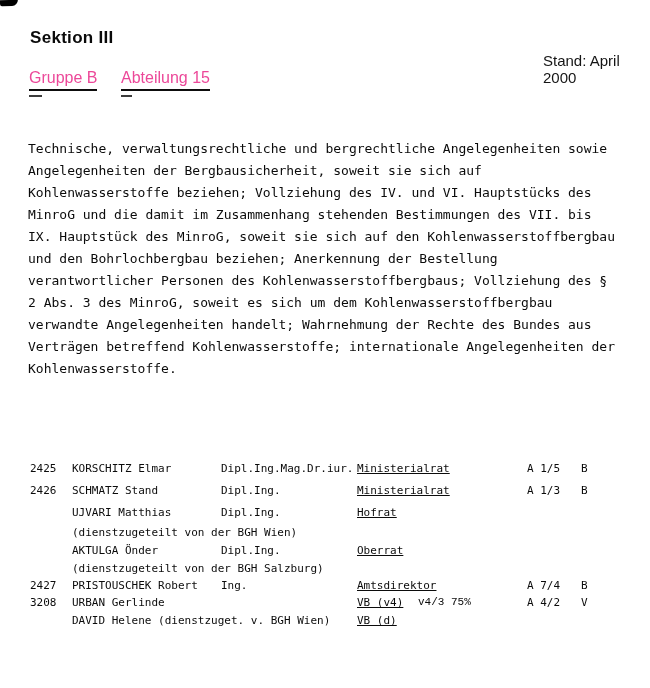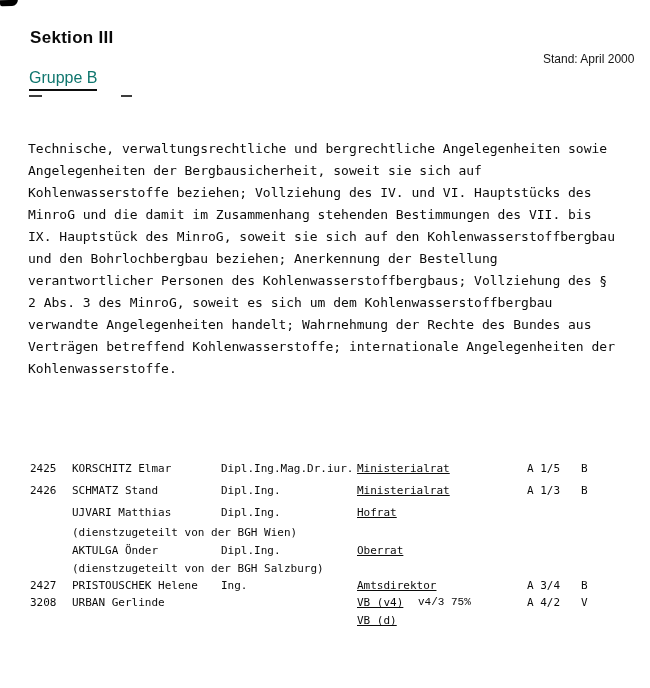--- a/index.html
+++ b/index.html
@@ -14,26 +14,26 @@
   
   .section-title {
     position:absolute; left:30px; top:28px;
     font-family:"Liberation Sans", sans-serif;
     font-weight:bold; font-size:17px; letter-spacing:0.3px;
     color:#0a0a0a;
   }
   .stand-date {
     position:absolute; left:543px; top:52px;
     font-family:"Liberation Sans", sans-serif;
-    font-size:12px; color:#151515;
+    font-size:15px; color:#151515;
   }
   .underlined-label {
     position:absolute; top:69px;
     font-family:"Liberation Sans", sans-serif;
-    font-size:16px; color:#0f766e;
+    font-size:16px; color:#ec4899;
     padding-bottom:2px;
     border-bottom:2px solid #0d0d0d;
   }
   .gruppe-label   { left:29px;  }
   .abteilung-label{ left:121px; }
 
   
   .description {
     position:absolute; left:28px; top:138px;
     font-size:13px; line-height:22px;
@@ -69,20 +69,21 @@
 <body>
 
 <div class="page">
 
   <div class="artifact-corner"></div>
 
   <div class="section-title">Sektion III</div>
   <div class="stand-date">Stand: April 2000</div>
 
   <div class="underlined-label gruppe-label">Gruppe B</div>
+  <div class="underlined-label abteilung-label">Abteilung 15</div>
   <div class="artifact-dash dash-1"></div>
   <div class="artifact-dash dash-2"></div>
 
   <div class="description">Technische, verwaltungsrechtliche und bergrechtliche Angelegenheiten sowie
 Angelegenheiten der Bergbausicherheit, soweit sie sich auf
 Kohlenwasserstoffe beziehen; Vollziehung des IV. und VI. Hauptstücks des
 MinroG und die damit im Zusammenhang stehenden Bestimmungen des VII. bis
 IX. Hauptstück des MinroG, soweit sie sich auf den Kohlenwasserstoffbergbau
 und den Bohrlochbergbau beziehen; Anerkennung der Bestellung
 verantwortlicher Personen des Kohlenwasserstoffbergbaus; Vollziehung des §
@@ -148,40 +149,41 @@
       <span class="c-name">(dienstzugeteilt von der BGH Salzburg)</span>
       <span class="c-title"></span>
       <span class="c-funk"></span>
       <span class="c-extra"></span>
       <span class="c-grade"></span>
       <span class="c-letter"></span>
     </div>
 
     <div class="trow" style="top:579px">
       <span class="c-num">2427</span>
-      <span class="c-name">PRISTOUSCHEK Helene</span>
+      <span class="c-name">PRISTOUSCHEK Robert</span>
       <span class="c-title">Ing.</span>
       <span class="c-funk">Amtsdirektor</span>
       <span class="c-extra"></span>
-      <span class="c-grade">A 3/4</span>
+      <span class="c-grade">A 7/4</span>
       <span class="c-letter">B</span>
     </div>
 
     <div class="trow" style="top:596px">
       <span class="c-num">3208</span>
       <span class="c-name">URBAN Gerlinde</span>
       <span class="c-title"></span>
       <span class="c-funk">VB (v4)</span>
       <span class="c-extra">v4/3 75%</span>
       <span class="c-grade">A 4/2</span>
       <span class="c-letter">V</span>
     </div>
 
     <div class="trow" style="top:614px">
       <span class="c-num"></span>
+      <span class="c-name">DAVID Helene (dienstzuget. v. BGH Wien)</span>
       <span class="c-title"></span>
       <span class="c-funk">VB (d)</span>
       <span class="c-extra"></span>
       <span class="c-grade"></span>
       <span class="c-letter"></span>
     </div>
 
   </div>
 </div>
 

